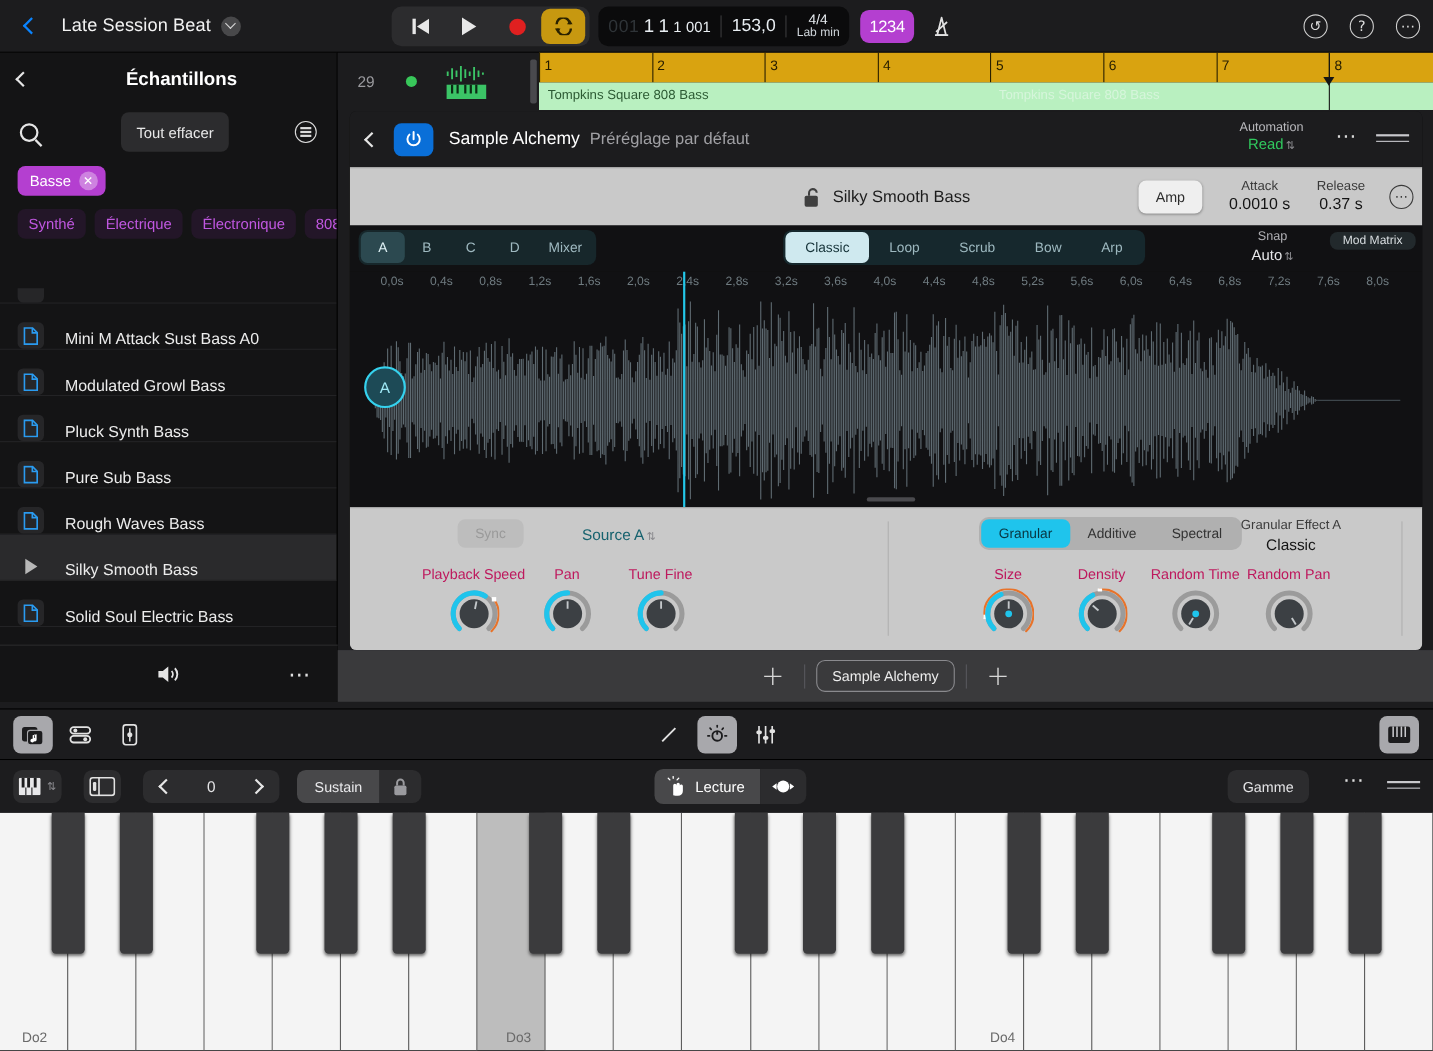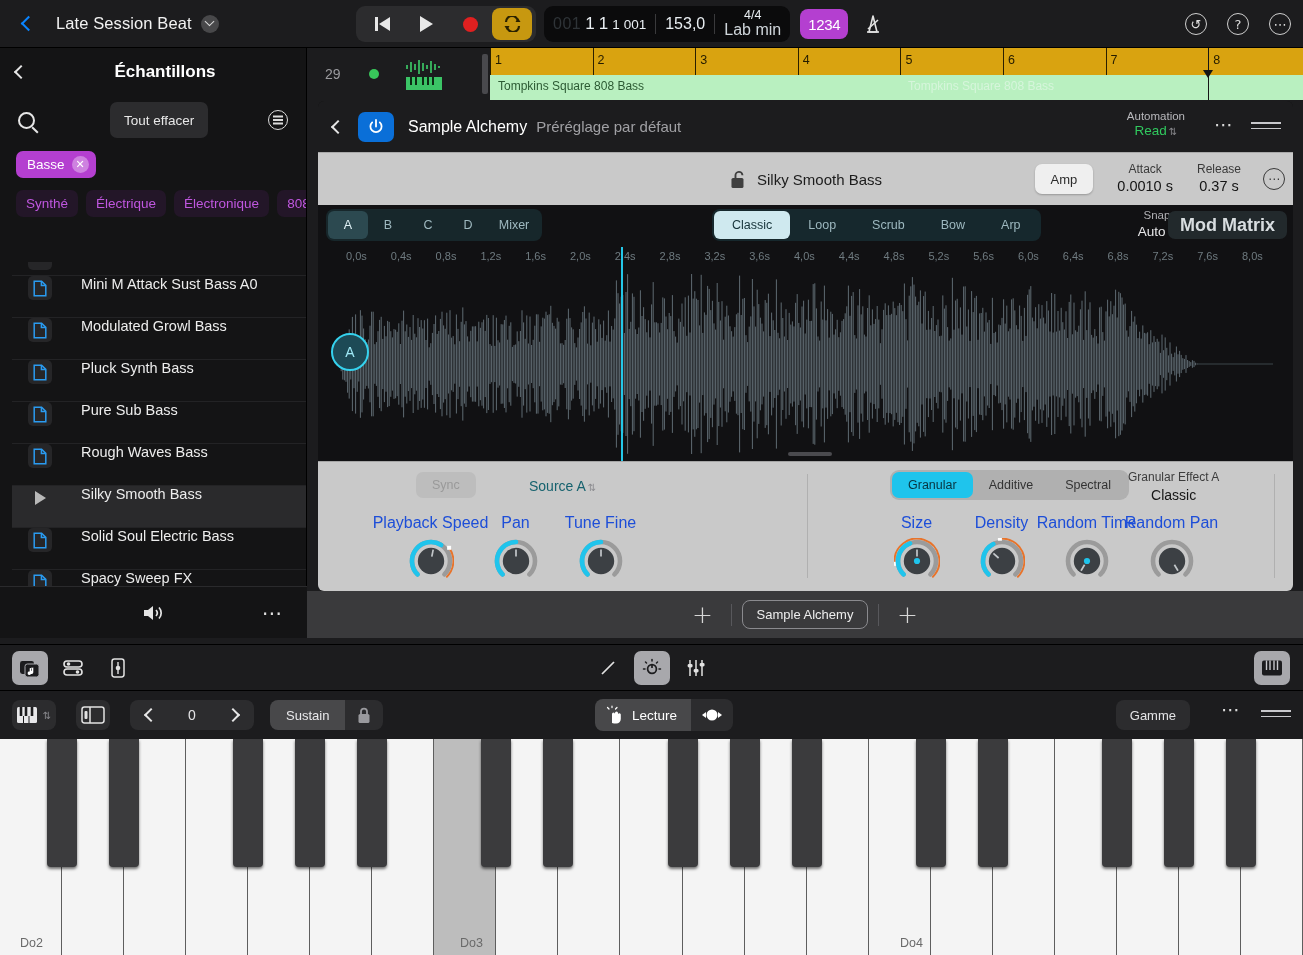--- a/index.html
+++ b/index.html
@@ -48,21 +48,21 @@
     padding: 0 9px; gap: 0px;
   }
   .lcd-pos { display:flex; align-items:baseline; gap:4px; color:#e9eef2; }
   .lcd-dim { color:#2f3438; font-size:16px; letter-spacing:.5px; }
   .lcd-b { font-size:17px; }
   .lcd-s { font-size:13.5px; }
   .lcd-div { width:1px; height:20px; background:#3a3a3c; margin:0 9px; }
   .lcd-tempo { font-size:16px; color:#e9eef2; }
   .lcd-sig { text-align:center; line-height:1.05; color:#e9eef2; }
   .lcd-sig .a { font-size:12.5px; }
-  .lcd-sig .b { font-size:16px; color:#cfd5da; }
+  .lcd-sig .b { font-size:11px; color:#cfd5da; }
 
   .cnt-badge {
     margin-left:10px; background:#b43fd0; border-radius:8px; height:30px; min-width:40px;
     display:flex; align-items:center; justify-content:center; padding:0 8px; cursor:pointer;
   }
   .cnt-badge .n { color:#fff; font-size:15px; letter-spacing:-.3px;}
   .metro { margin-left:8px; width:34px; height:32px; display:flex;align-items:center;justify-content:center;cursor:pointer;}
 
   .tb-right { position:absolute; right:12px; top:0; height:48px; display:flex; align-items:center; gap:20px; }
   .circ-ic { width:22px;height:22px;border-radius:50%;border:1.6px solid #cfcfcf; display:flex;align-items:center;
@@ -88,22 +88,22 @@
   .tag { background:#b43fd0; border-radius:7px; height:27px; display:flex;align-items:center; padding:0 7px 0 11px;
          color:#fff; font-size:13.5px; gap:7px; cursor:pointer;}
   .tag .x { width:17px;height:17px;border-radius:50%;background:rgba(255,255,255,.35);
             display:flex;align-items:center;justify-content:center;font-size:11px;color:#fff; }
 
   .chiprow { height:38px; display:flex; align-items:center; gap:8px; padding-left:16px; overflow:hidden; }
   .chip { background:#231628; border-radius:7px; height:27px; display:flex;align-items:center;padding:0 10px;
           color:#c057e0; font-size:13.5px; white-space:nowrap; cursor:pointer;}
 
   .slist { position:absolute; top:214px; left:0; right:0; bottom:52px; overflow:hidden; }
-  .srow { height:42px; display:flex; align-items:flex-start; padding-left:16px; gap:29px;
-          border-bottom:1px solid #232325; cursor:pointer;margin-left:12px; }
+  .srow { height:42px; display:flex; align-items:flex-end; padding-left:16px; gap:19px;
+          border-bottom:1px solid #232325; cursor:pointer; }
   .srow.partial { height:14px; border-bottom:1px solid #232325; }
   .srow.sel { background:#2a2a2c; }
   .fic { width:24px;height:24px;border-radius:5px;background:#262628; display:flex;align-items:center;justify-content:center;}
   .fic svg { display:block; }
   .playic { width:24px;height:24px;display:flex;align-items:center;justify-content:center;}
   .playic::after{content:"";width:0;height:0;border-top:7px solid transparent;border-bottom:7px solid transparent;border-left:11px solid #b8b8b8;}
   .sname { font-size:14.5px; color:#ededed; }
 
   .sb-foot { position:absolute; left:0; bottom:0; width:307px; height:52px; background:#141415;
              border-top:1px solid #2a2a2c; display:flex; align-items:center; justify-content:center; position:absolute;}
@@ -175,22 +175,22 @@
   .abcd .b.on { background:#2c4950; color:#dff1f5; }
   .abcd .b.mix { width:52px; }
   .modes { position:absolute; left:394px; top:4px; background:#16282d; border-radius:8px; height:32px;
            display:flex; align-items:center; padding:2px; }
   .modes .m { height:28px; padding:0 18px; display:flex;align-items:center;justify-content:center;
               font-size:12.5px; color:#9db8bf; border-radius:6px; cursor:pointer; }
   .modes .m.on { background:#cfe9ef; color:#17343a; }
   .snap { position:absolute; right:117px; top:3px; text-align:center; line-height:1.3; }
   .snap .l { font-size:11.5px; color:#b0b0b4; }
   .snap .v { font-size:13.5px; color:#e8e8ea; cursor:pointer; }
-  .modmx { position:absolute; right:6px; top:6px; background:#22292c; border-radius:7px; height:28px;
-           padding:0 12px; display:flex;align-items:center; font-size:18px; color:#d8dde0; cursor:pointer;font-weight:bold;}
+  .modmx { position:absolute; right:6px; top:6px; background:#22292c; border-radius:7px; height:16px;
+           padding:0 12px; display:flex;align-items:center; font-size:11px; color:#d8dde0; cursor:pointer;}
 
   
   .wavewrap { position:absolute; left:0; top:146px; width:975px; height:214px; background:#111113; }
   .truler { position:absolute; left:0; top:0; width:975px; height:20px; }
   .tt { position:absolute; top:3px; font-size:11px; color:#6f7b80; }
   .wave { position:absolute; left:0; top:20px; width:975px; height:194px; }
   .wplay { position:absolute; left:303px; top:0; width:1.6px; height:214px; background:#24c7e8; }
   .abub { position:absolute; left:13px; top:86px; width:38px;height:38px;border-radius:50%;
           background:#1d4a56; border:2px solid #35d2ee; display:flex;align-items:center;justify-content:center;
           color:#9fe9f6; font-size:14px; cursor:pointer; }
@@ -208,21 +208,21 @@
           display:flex;align-items:center;padding:2px; }
   .gseg .g { height:26px; padding:0 16px; display:flex;align-items:center;font-size:12.5px;color:#333;
              border-radius:7px; cursor:pointer;}
   .gseg .g.on { background:#1fc4ec; color:#08343f; }
   .geff { position:absolute; left:810px; top:8px; text-align:center; line-height:1.3; }
   .geff .l { font-size:12px; color:#3c3c3c; }
   .geff .v { font-size:14px; color:#151515; }
 
   .knobs { position:absolute; top:52px; display:flex; }
   .kcell { width:85px; display:flex; flex-direction:column; align-items:center; }
-  .klab { font-size:16px; color:#1d4ed8; margin-bottom:6px; white-space:nowrap; }
+  .klab { font-size:13px; color:#be185d; margin-bottom:6px; white-space:nowrap; }
   .knob { position:relative; width:46px; height:46px; cursor:pointer; }
 
   
   .pfoot { position:absolute; left:307px; top:591px; width:996px; height:47px; background:#3a3a3c;
            display:flex; align-items:center; justify-content:center; gap:0; }
   .plus { width:36px; height:36px; display:flex;align-items:center;justify-content:center;
           color:#d6d6d6; font-size:25px; font-weight:300; cursor:pointer; font-family:"DejaVu Sans",sans-serif;}
   .pfdiv { width:1px; height:22px; background:#58585c; margin:0 10px; }
   .slot { border:1px solid #8a8a8e; border-radius:8px; height:29px; padding:0 14px; display:flex;align-items:center;
           font-size:13px; color:#ededed; cursor:pointer; }

